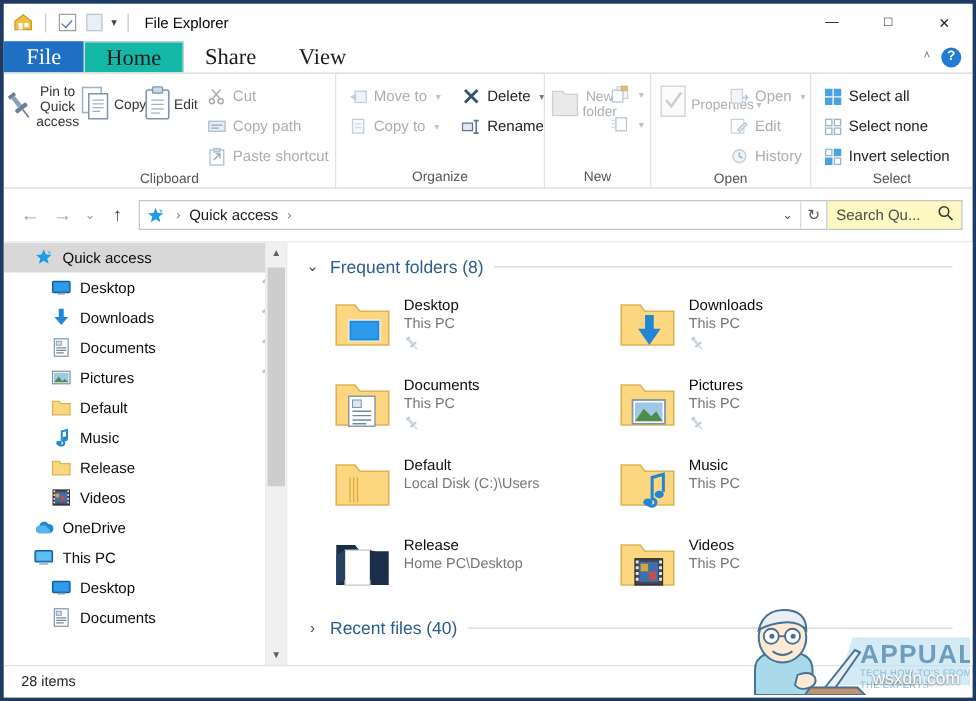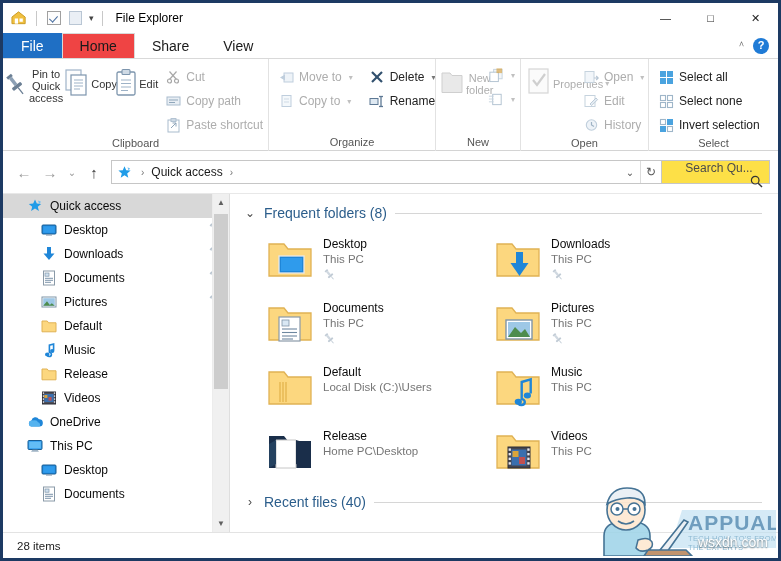--- a/index.html
+++ b/index.html
@@ -101,32 +101,33 @@
     left: 0; top: 30px; right: 0;
     height: 25px;
     background: #ffffff;
     display: flex;
     align-items: flex-end;
   }
   .tab {
     height: 25px;
     padding: 0 17px;
     display: flex; align-items: center;
-    font-size: 14px;
+    font-size: 18px;
     color: #1a1a1a;
     box-sizing: border-box;
     white-space: nowrap;
+    font-family: Liberation Serif, serif;
   }
   .tab.filetab {
     background: #1f6fc4;
     color: #ffffff;
     padding: 0 18px;
   }
   .tab.active {
-    background: #ef4444;
+    background: #14b8a6;
     border-left: 1px solid #d9d9d9;
     border-right: 1px solid #d9d9d9;
     border-top: 1px solid #d9d9d9;
   }
   #tab-right-ctrls {
     margin-left: auto;
     display: flex;
     align-items: center;
     gap: 6px;
     padding-right: 9px;
@@ -261,28 +262,27 @@
   .addr-btn {
     width: 20px; height: 22px;
     display: flex; align-items: center; justify-content: center;
     font-size: 10px; color: #555;
   }
   .addr-btn.refresh { border-left: 1px solid #dcdcdc; font-size: 12px;}
   #searchbox {
     width: 108px; height: 24px;
     border: 1px solid #c6c6c6;
     border-left: none;
-    background: #fde047;
+    background: #fef9c3;
     display: flex;
     align-items: center;
     box-sizing: border-box;
     padding-left: 7px;
     font-size: 12px;
     color: #4b4b4b;
-    flex-direction: column;
   }
   #searchbox .sicon { margin-left: auto; margin-right: 6px; color: #333; font-size: 12px;}
 
   
   #content {
     position: absolute;
     left: 0; top: 190px; right: 0; bottom: 26px;
     display: flex;
     background: #ffffff;
     border-top: 1px solid #e8e8e8;

